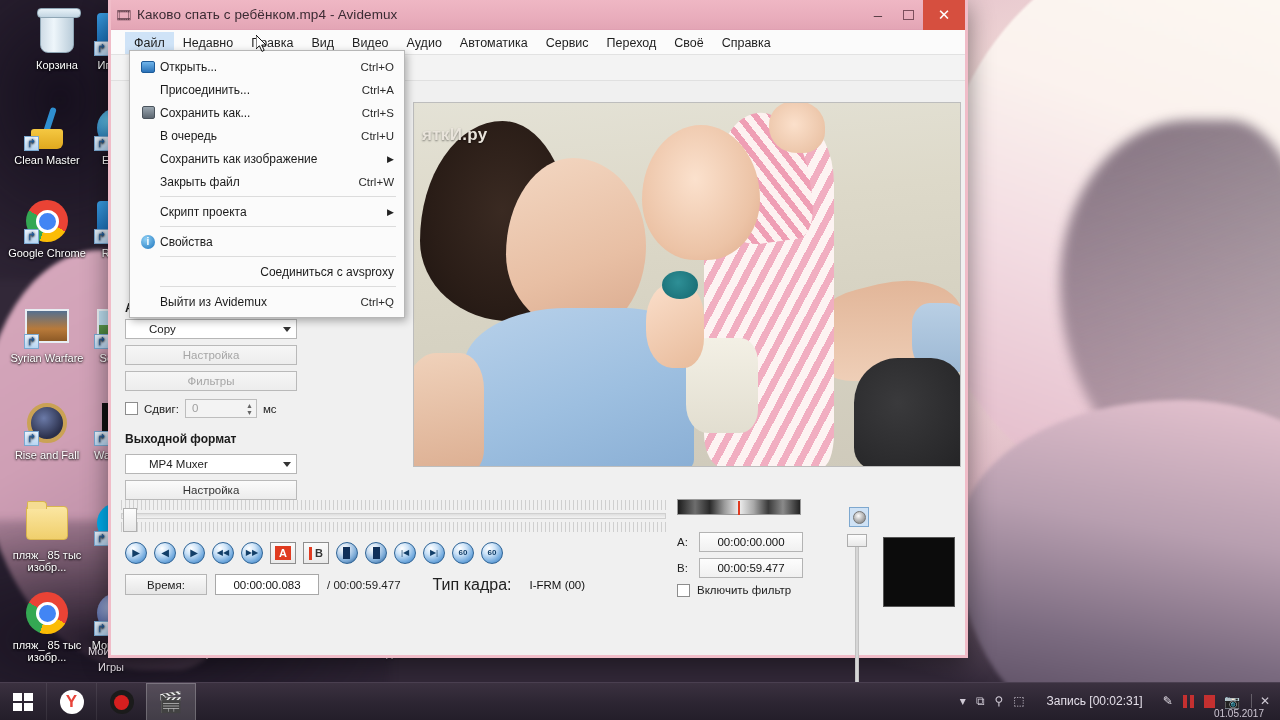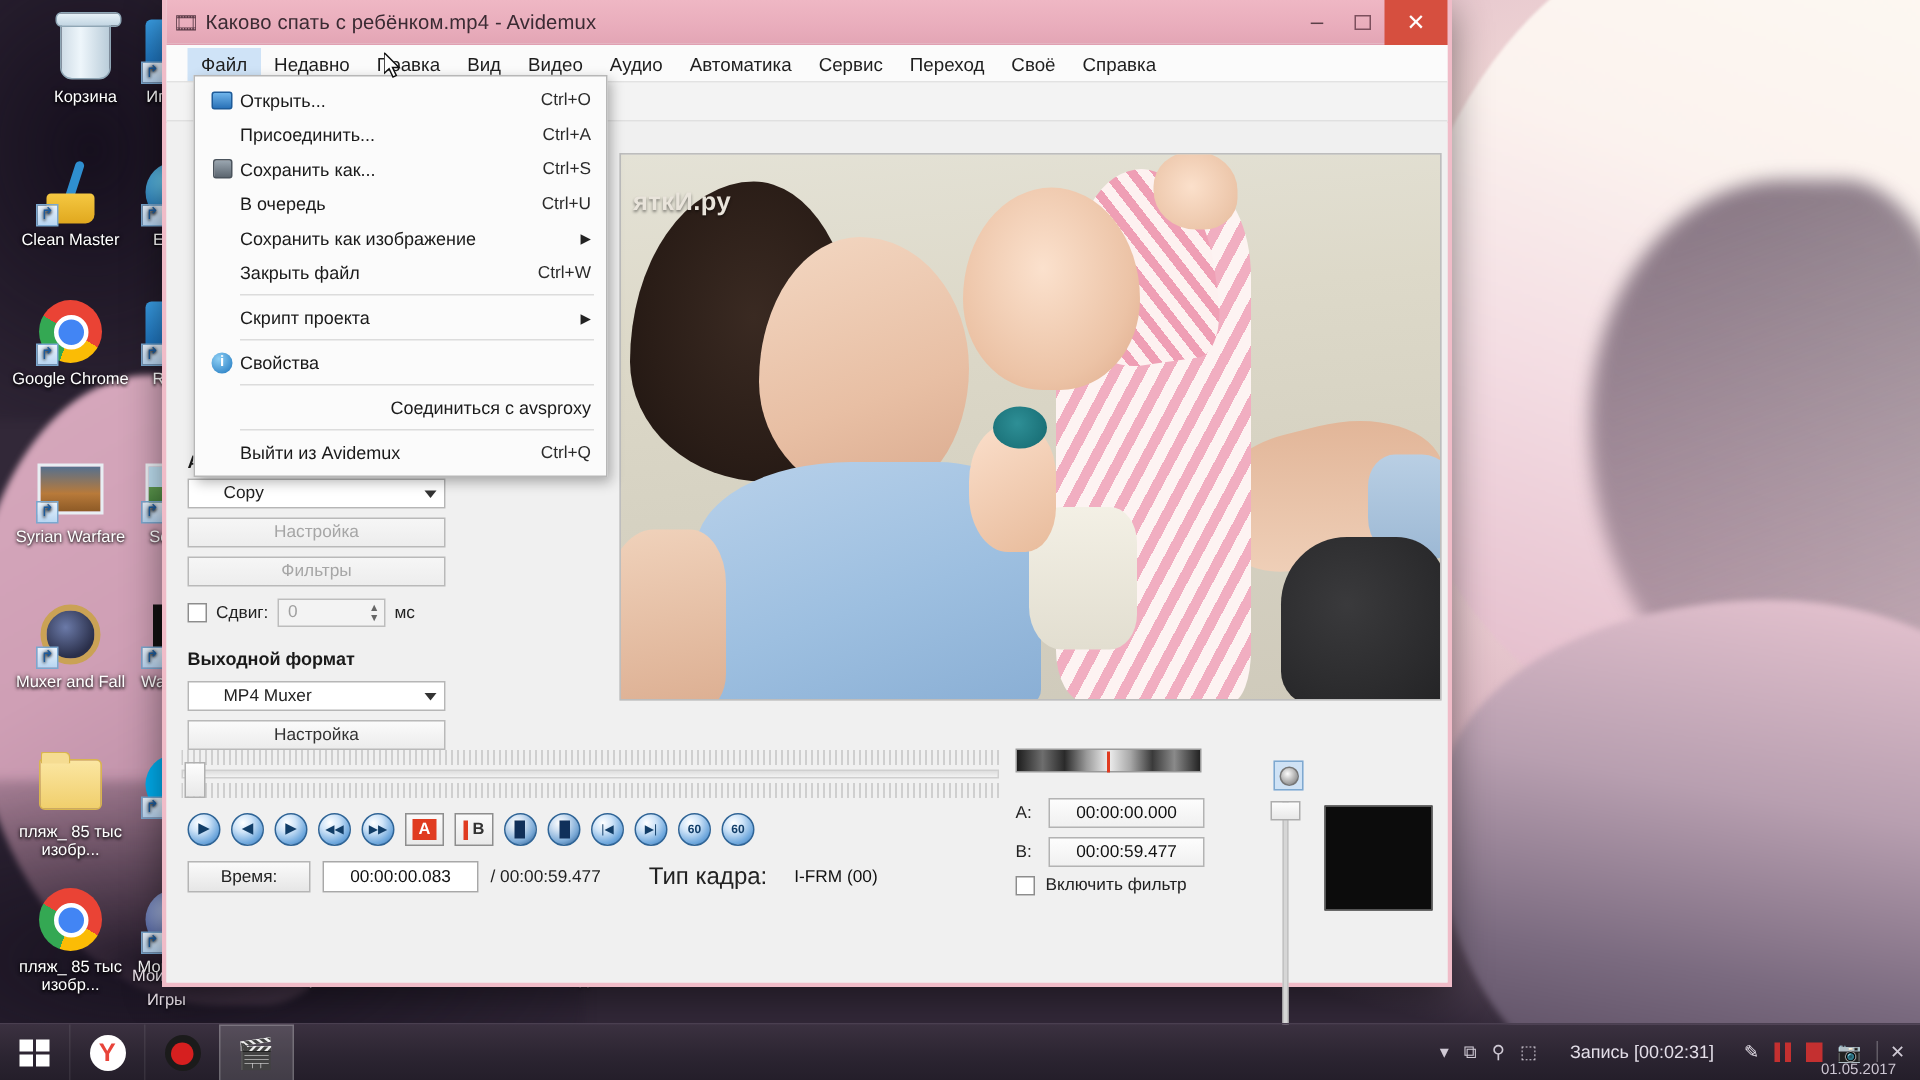--- a/index.html
+++ b/index.html
@@ -355,21 +355,21 @@
           <div class="art-photo2"></div>
           <span class="shortcut">↱</span>
         </div>
         <span class="lbl">Screen</span>
       </div>
       <div class="dicon" style="left: 8px; top: 400px;">
         <div class="glyph">
           <div class="art-medal"></div>
           <span class="shortcut">↱</span>
         </div>
-        <span class="lbl">Muxer and Fall</span>
+        <span class="lbl">Rise and Fall</span>
       </div>
       <div class="dicon" style="left: 78px; top: 400px;">
         <div class="glyph">
           <div class="art-wa">L</div>
           <span class="shortcut">↱</span>
         </div>
         <span class="lbl">Wa AnxG</span>
       </div>
       <div class="dicon" style="left: 8px; top: 500px;">
         <div class="glyph">

